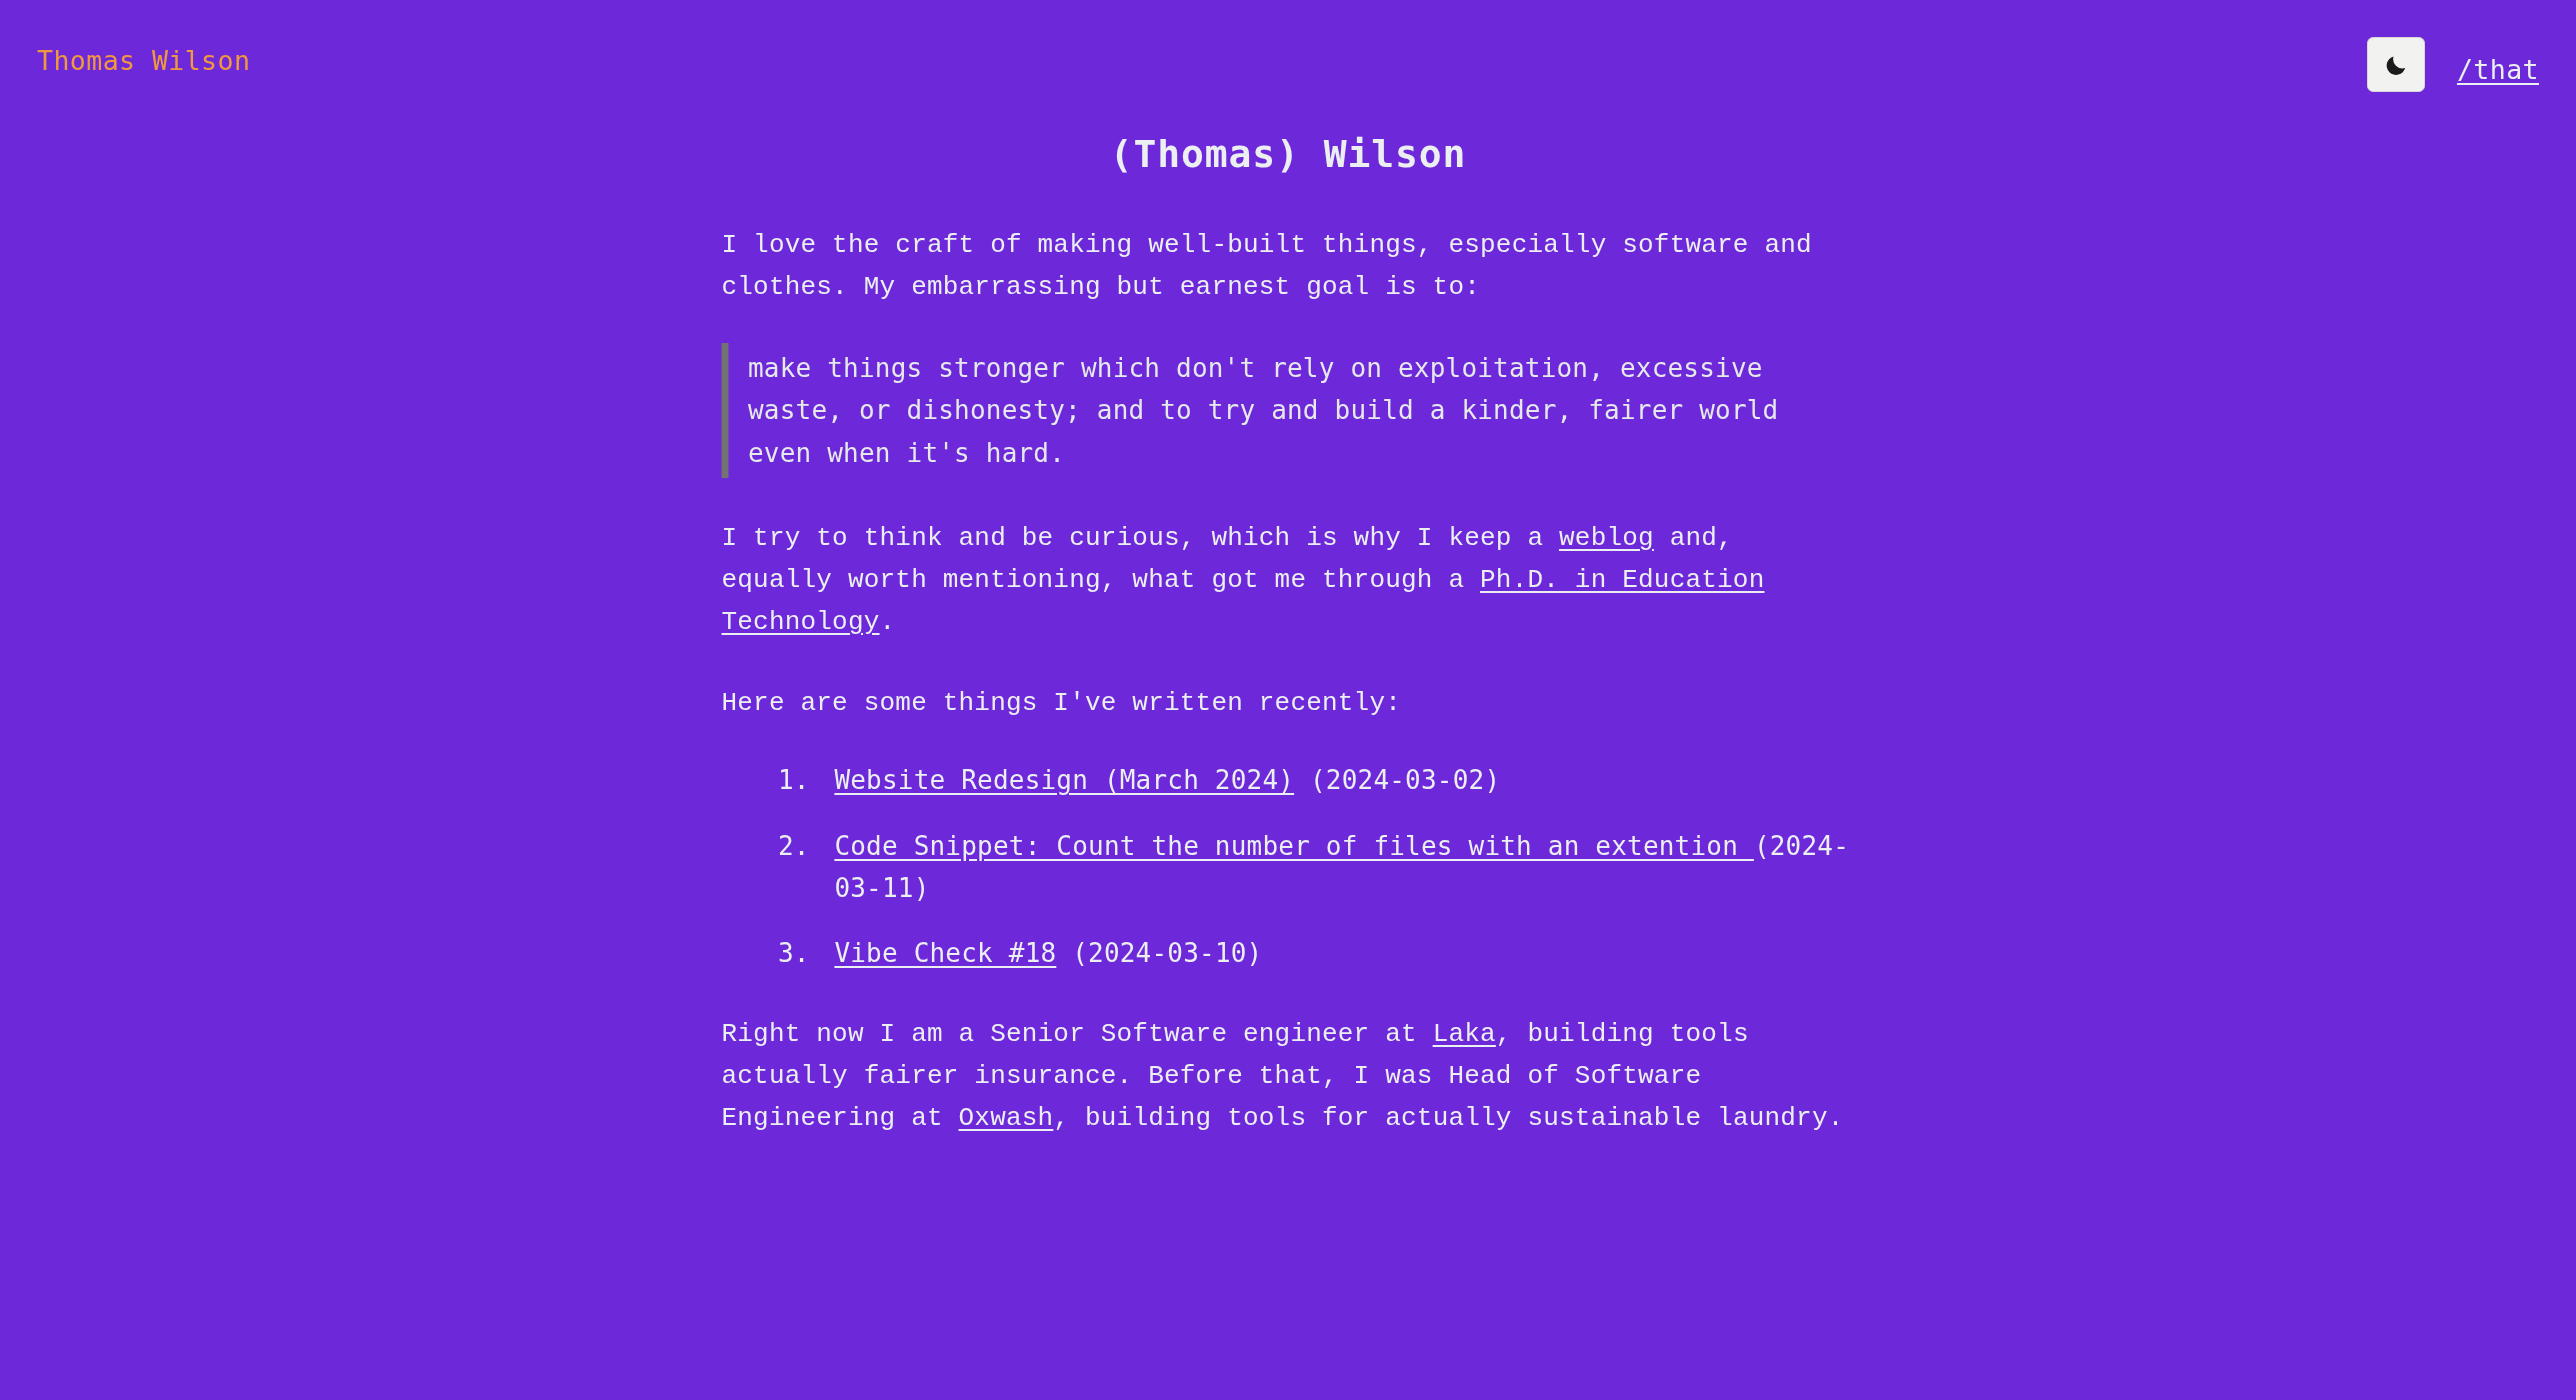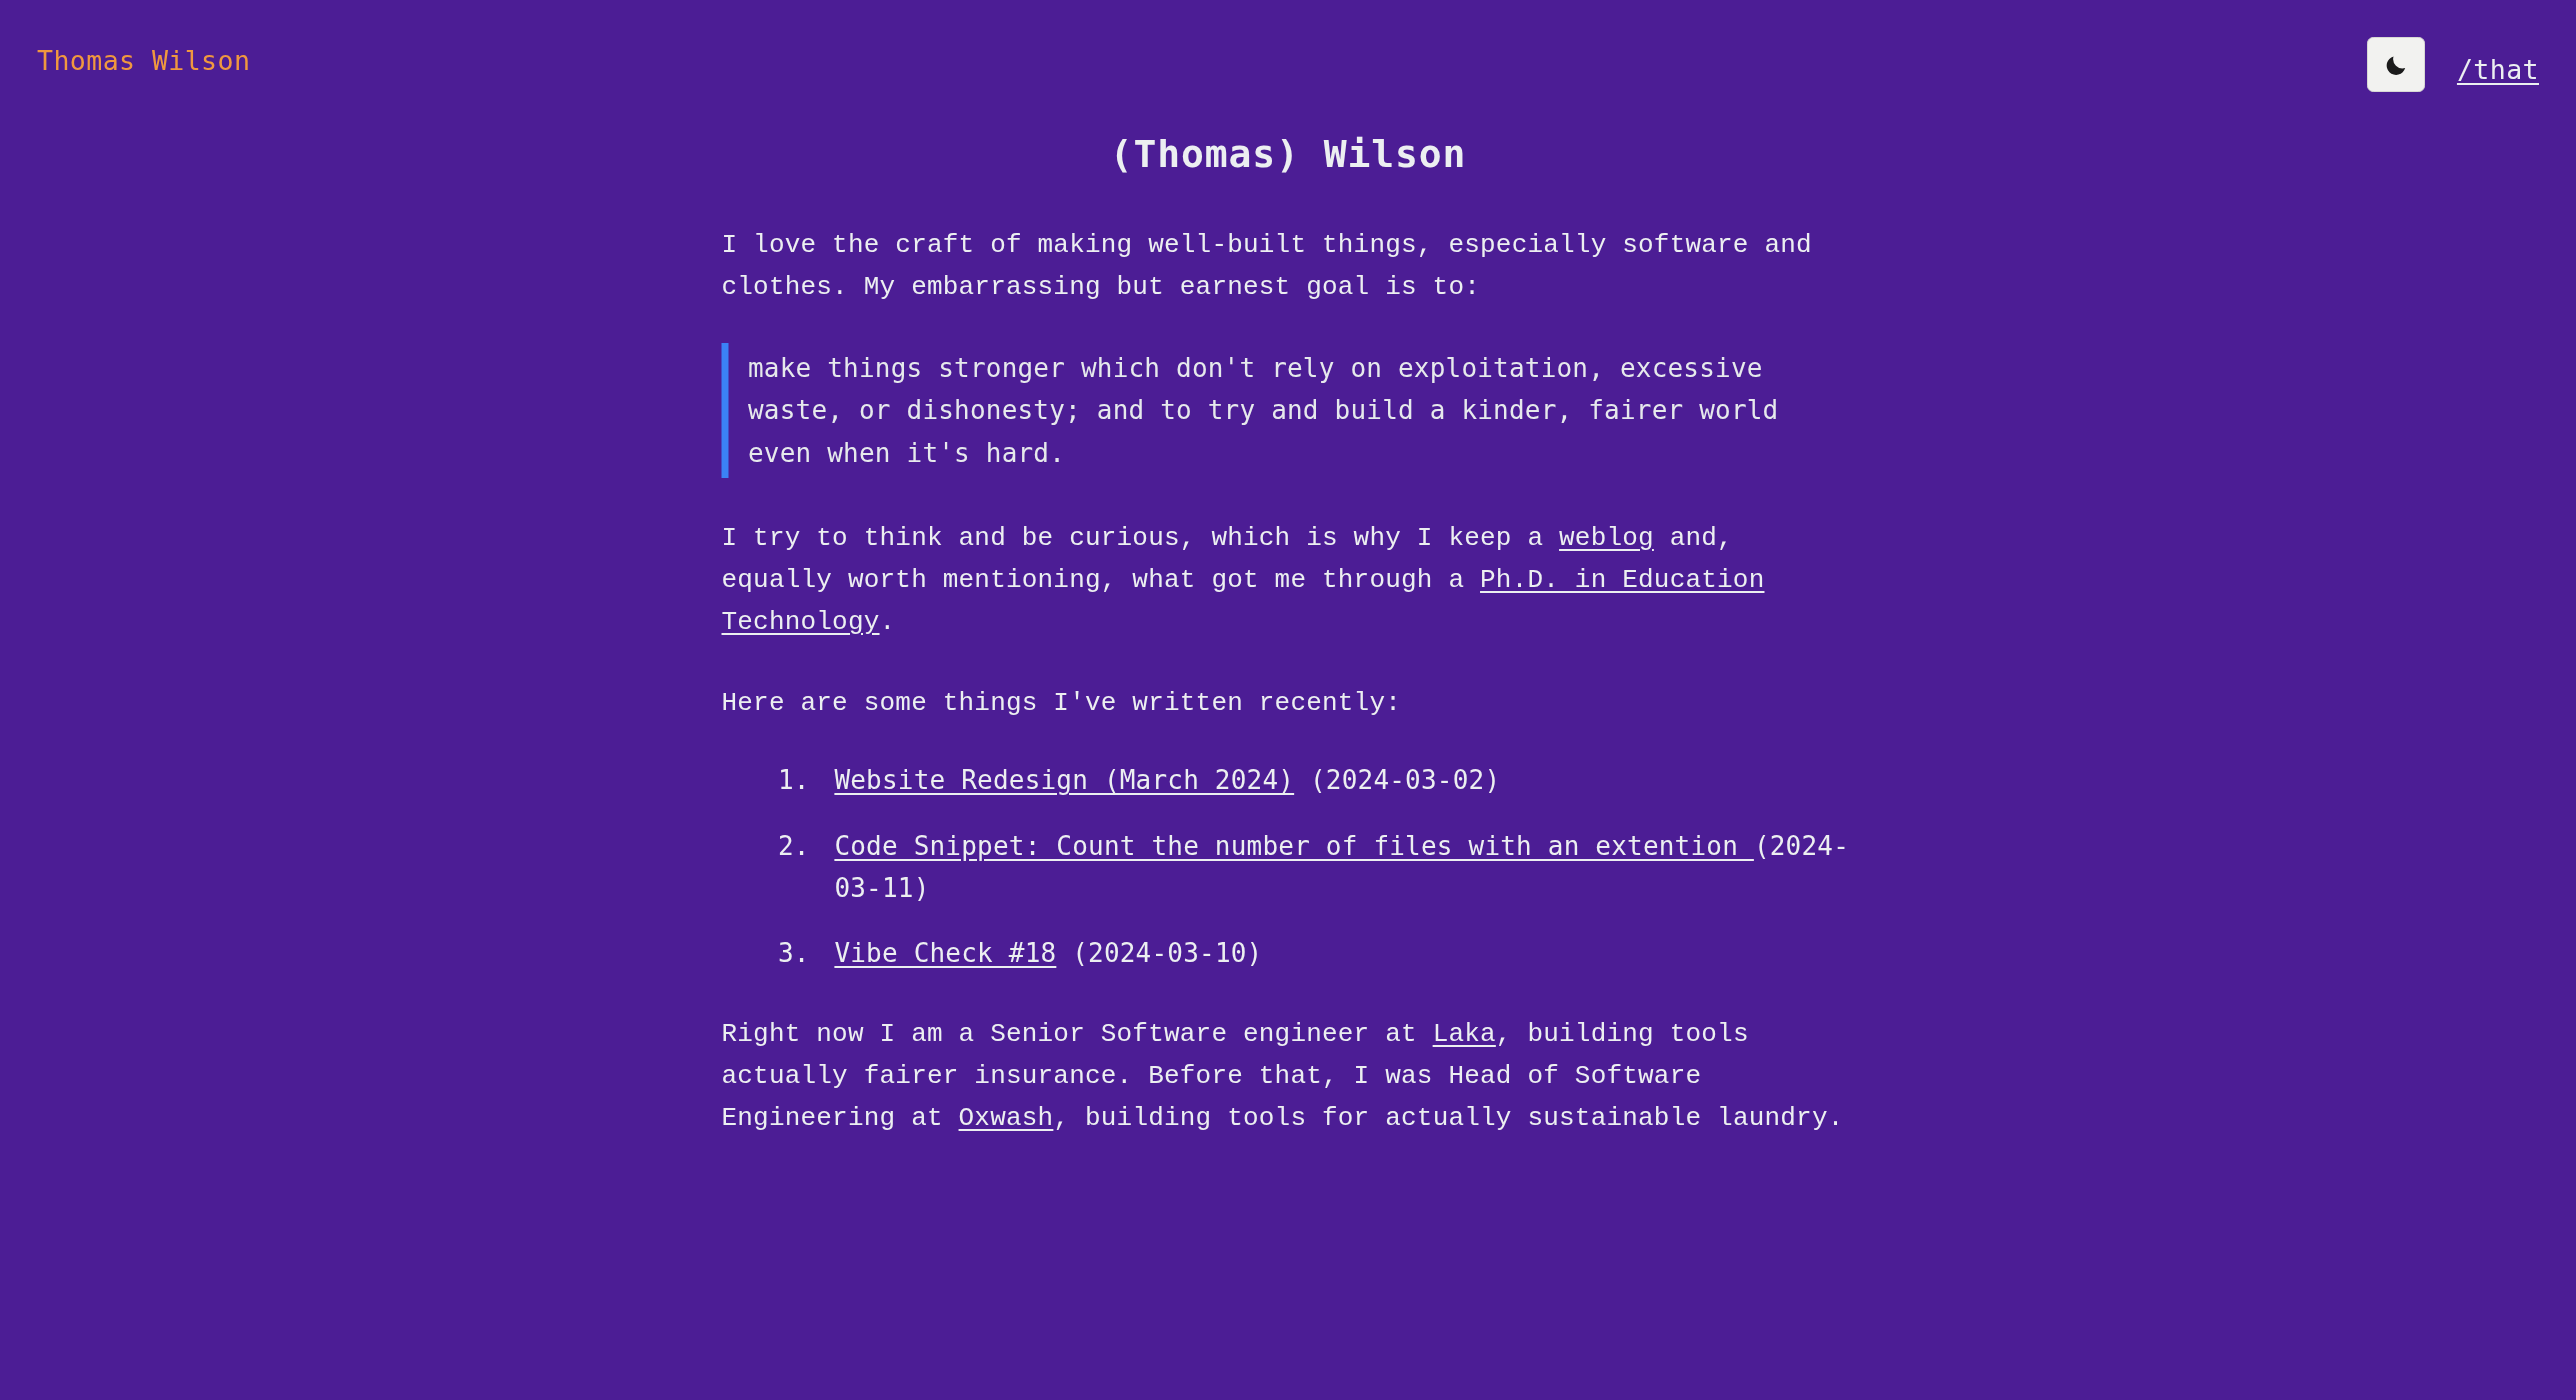--- a/index.html
+++ b/index.html
@@ -11,21 +11,21 @@
     overflow: hidden;
   }
   body {
     font-family: "DejaVu Sans Mono", "Liberation Mono", monospace;
     color: #eceff1;
   }
   .page {
     position: relative;
     width: 2576px;
     height: 1400px;
-    background: #4c1d95;
+    background: #6d28d9;
     box-sizing: border-box;
   }
   
   .topbar {
     position: absolute;
     top: 0;
     left: 0;
     right: 0;
     height: 117px;
     display: flex;
@@ -89,21 +89,21 @@
     font-size: 26px;
     line-height: 1.62;
     margin: 39px 5px 0 0;
     letter-spacing: 0.2px;
     font-family: Liberation Mono, monospace;
   }
   p.para:first-of-type { margin-top: 44px; }
   blockquote.quote {
     margin: 35px 0 0 0;
     padding: 4.4px 0 4.4px 19.5px;
-    border-left: 7px solid #3b82f6;
+    border-left: 7px solid #737373;
     font-size: 26px;
     line-height: 1.62;
     letter-spacing: 0.2px;
     color: #e6e9ec;
   }
   a.link {
     color: #eceff1;
     text-decoration: underline;
     text-underline-offset: 4.4px;
     cursor: pointer;

